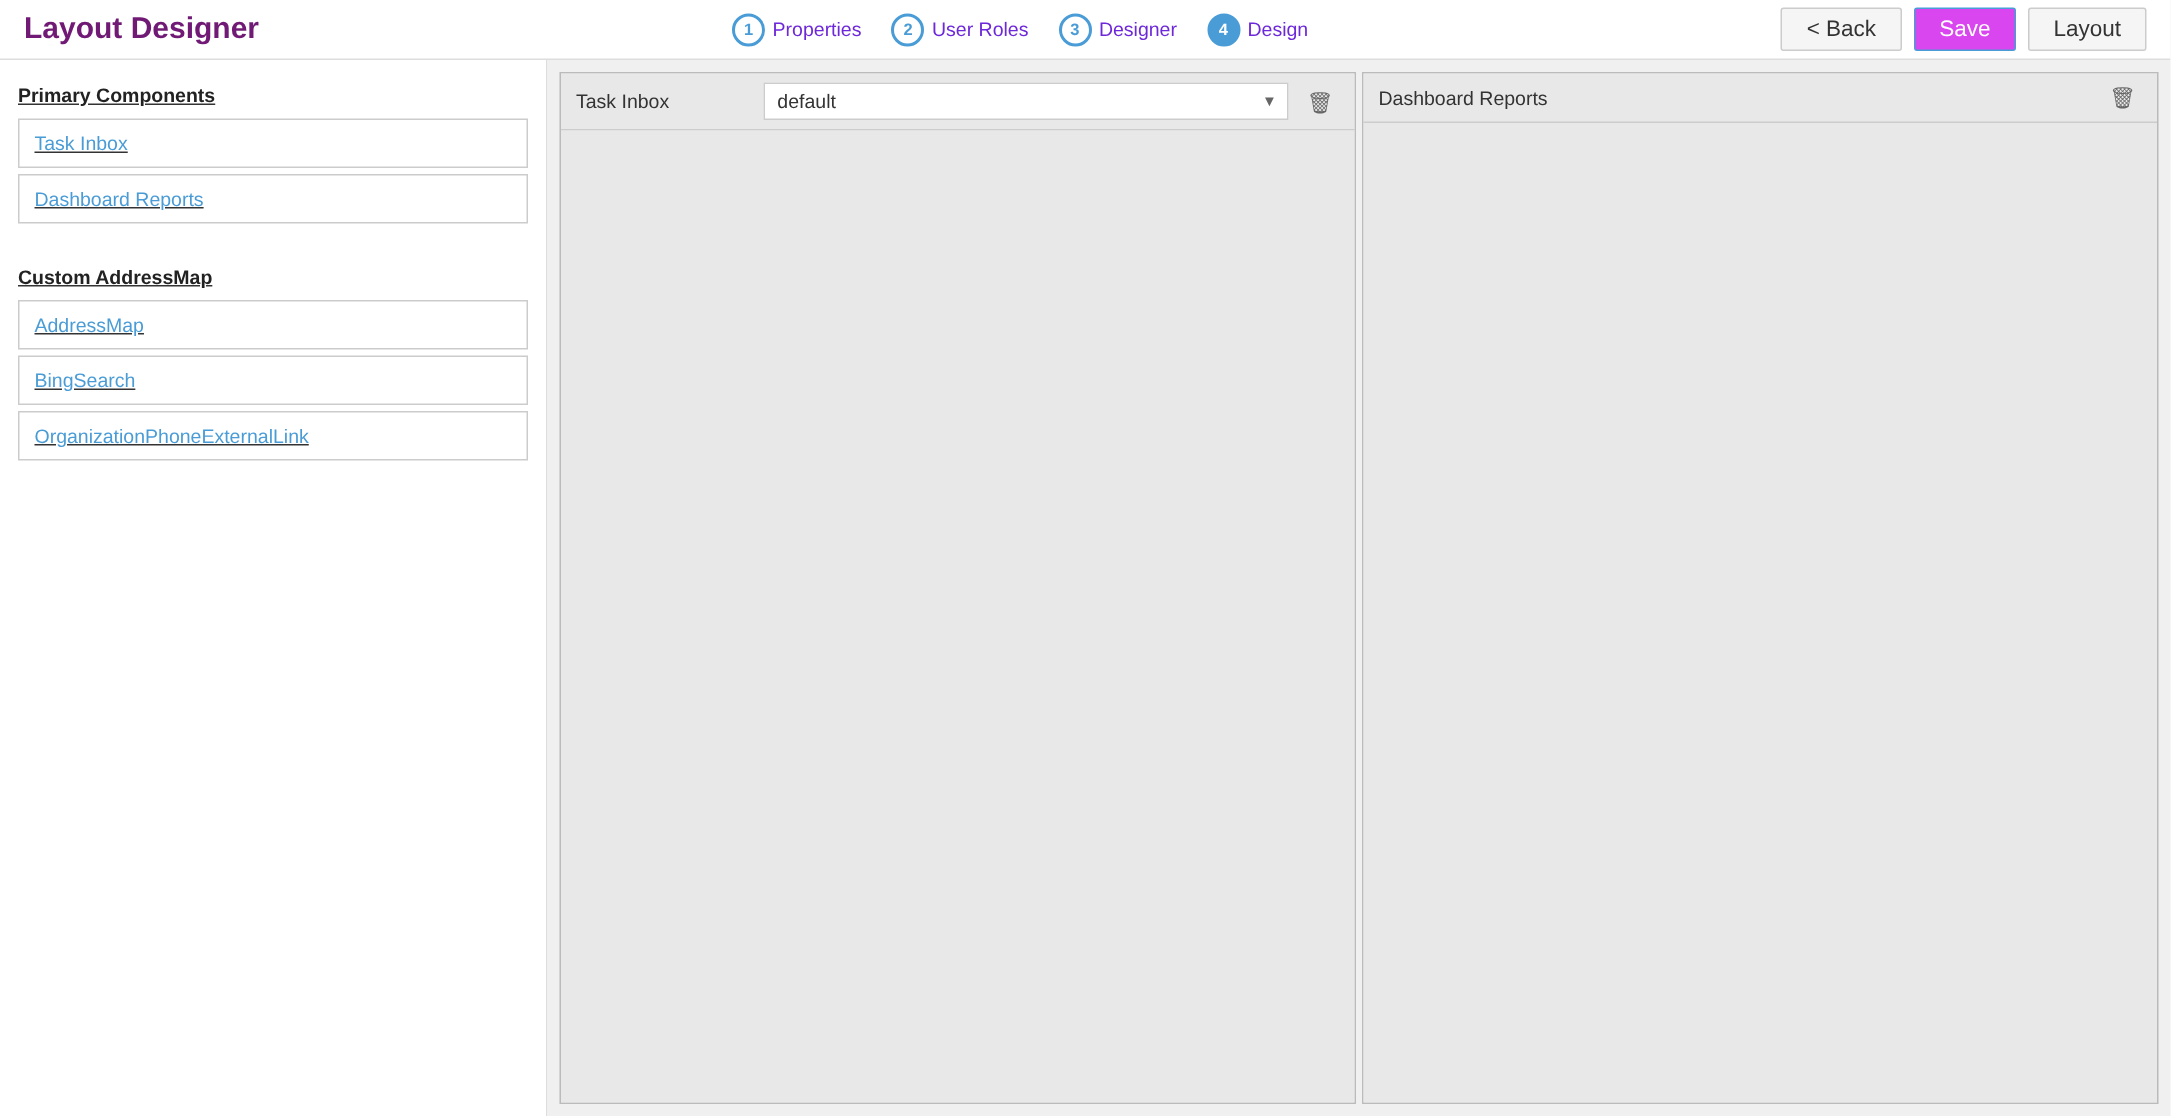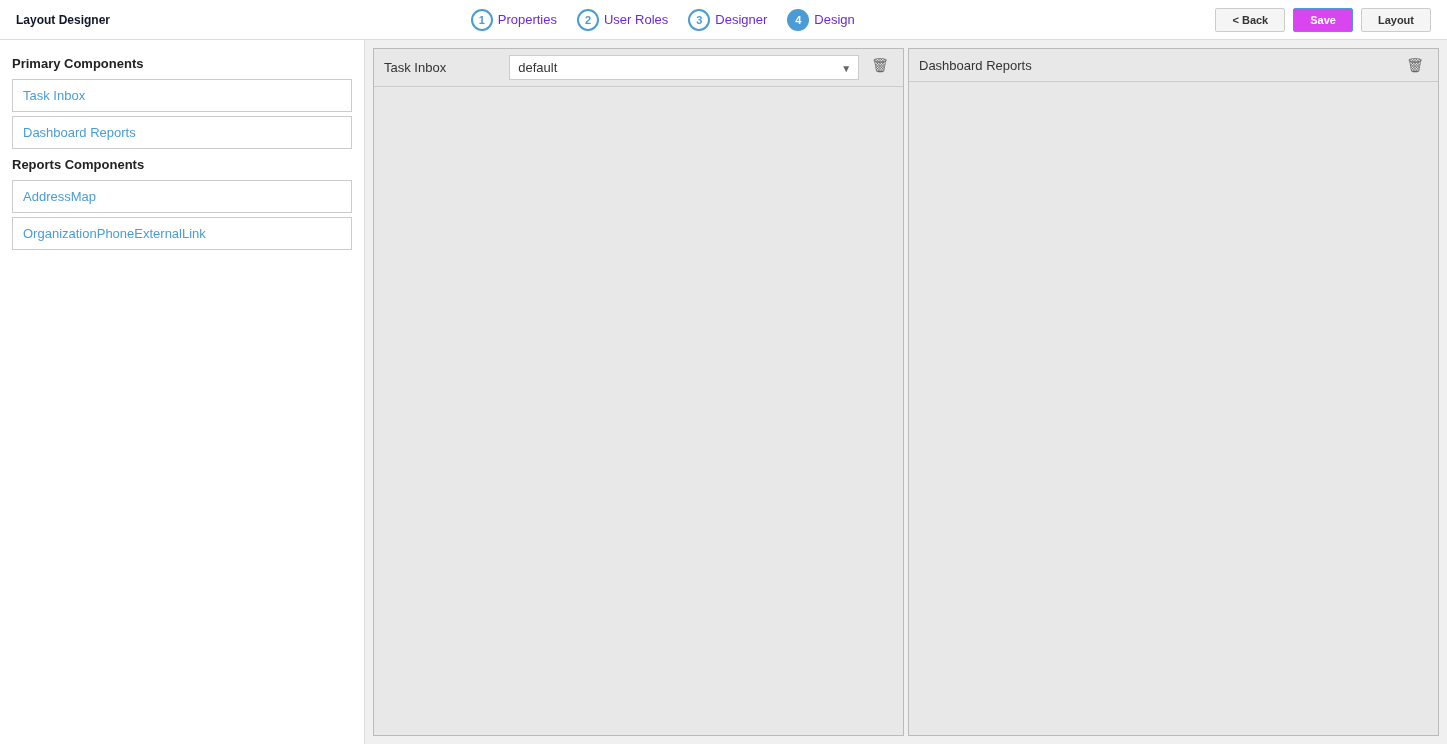--- a/index.html
+++ b/index.html
@@ -17,23 +17,23 @@
     .header {
       display: flex;
       align-items: center;
       justify-content: space-between;
       padding: 0 16px;
       height: 40px;
       border-bottom: 1px solid #ddd;
       background: #fff;
     }
     .header-title {
-      font-size: 12px;
+      font-size: 20px;
       font-weight: bold;
-      color: #0f172a;
+      color: #701a75;
     }
     .header-steps {
       display: flex;
       align-items: center;
       gap: 20px;
     }
     .step {
       display: flex;
       align-items: center;
       gap: 5px;
@@ -65,24 +65,23 @@
     }
     .header-buttons {
       display: flex;
       gap: 8px;
     }
     .btn {
       padding: 5px 16px;
       border: 1px solid #ccc;
       background: #f5f5f5;
       cursor: pointer;
-      font-size: 11px;
+      font-size: 15px;
       color: #333;
       border-radius: 2px;
-      font-weight: bold;
     }
     .btn-save {
       background: #d946ef;
       color: #fff;
       border: 1px solid #4a9cd6;
     }
 
     
     .body {
       display: flex;
@@ -107,21 +106,22 @@
     .sidebar-item {
       border: 1px solid #ccc;
       padding: 8px 10px;
       margin-bottom: 4px;
       cursor: grab;
       background: #fff;
       color: #4a9cd6;
       font-size: 13px;
     }
     .sidebar-section {
-      margin-bottom: 8px;
+      margin-bottom: 28px;
+      text-decoration: underline;
     }
 
     
     .main-content {
       flex: 1;
       display: flex;
       padding: 8px;
       gap: 4px;
       background: #f0f0f0;
     }
@@ -147,21 +147,21 @@
       font-size: 13px;
       color: #333;
       font-weight: normal;
     }
     .panel-body {
       flex: 1;
       background: #e8e8e8;
     }
     .panel-dropdown-area {
       display: flex;
-      align-items: flex-start;
+      align-items: center;
       gap: 8px;
     }
     .panel-select {
       width: 350px;
       padding: 4px 8px;
       border: 1px solid #ccc;
       background: #fff;
       font-size: 13px;
       appearance: none;
       -webkit-appearance: none;
@@ -241,23 +241,26 @@
       <div class="sidebar-section-title">Primary Components</div>
       <div class="sidebar-item">
         <span>Task Inbox</span>
       </div>
       <div class="sidebar-item">
         <span>Dashboard Reports</span>
       </div>
     </div>
 
     <div class="sidebar-section">
-      <div class="sidebar-section-title">Reports Components</div>
+      <div class="sidebar-section-title">Custom AddressMap</div>
       <div class="sidebar-item">
         <span>AddressMap</span>
+      </div>
+      <div class="sidebar-item">
+        <span>BingSearch</span>
       </div>
       <div class="sidebar-item">
         <span>OrganizationPhoneExternalLink</span>
       </div>
     </div>
 
   </div>
 
   <div class="main-content">
 

